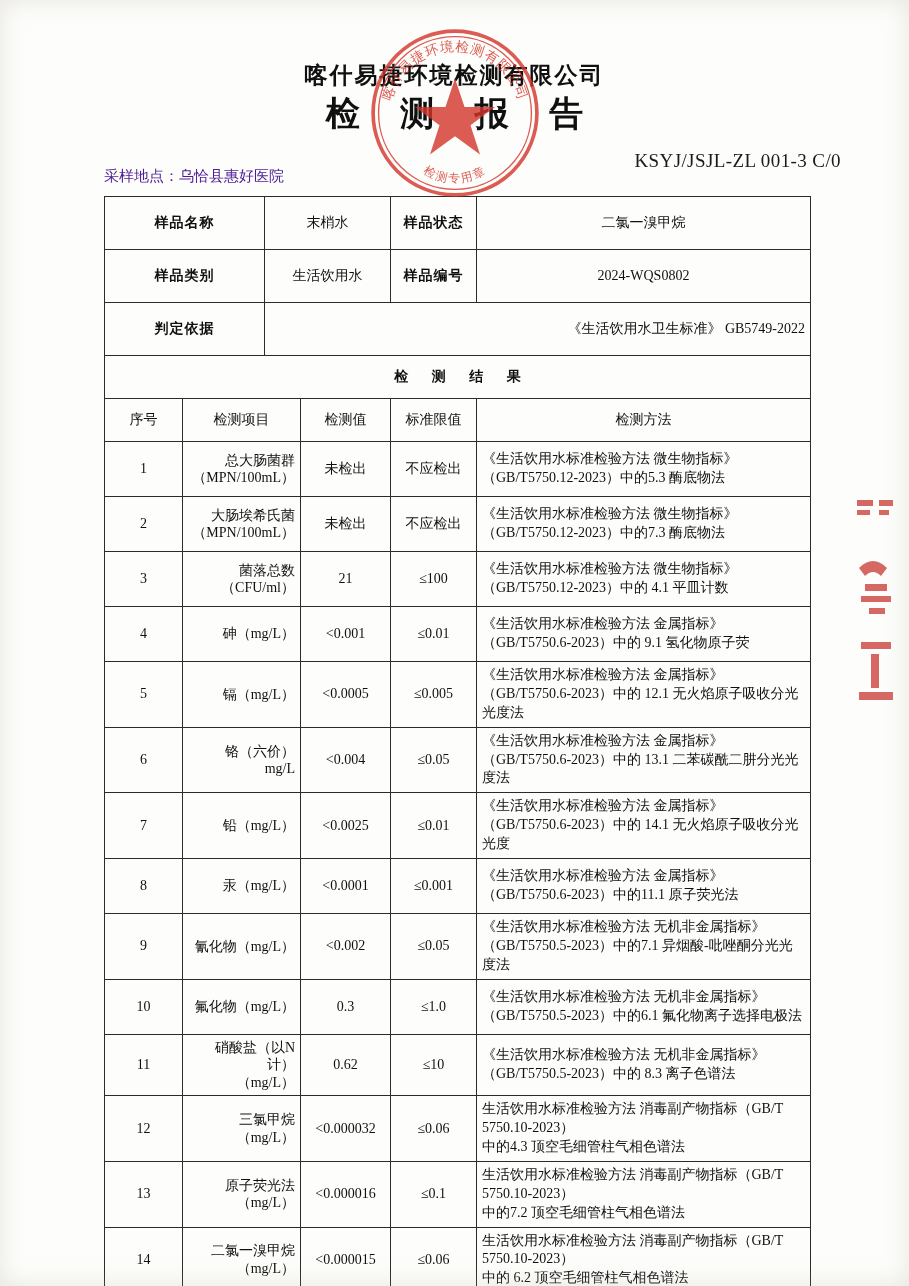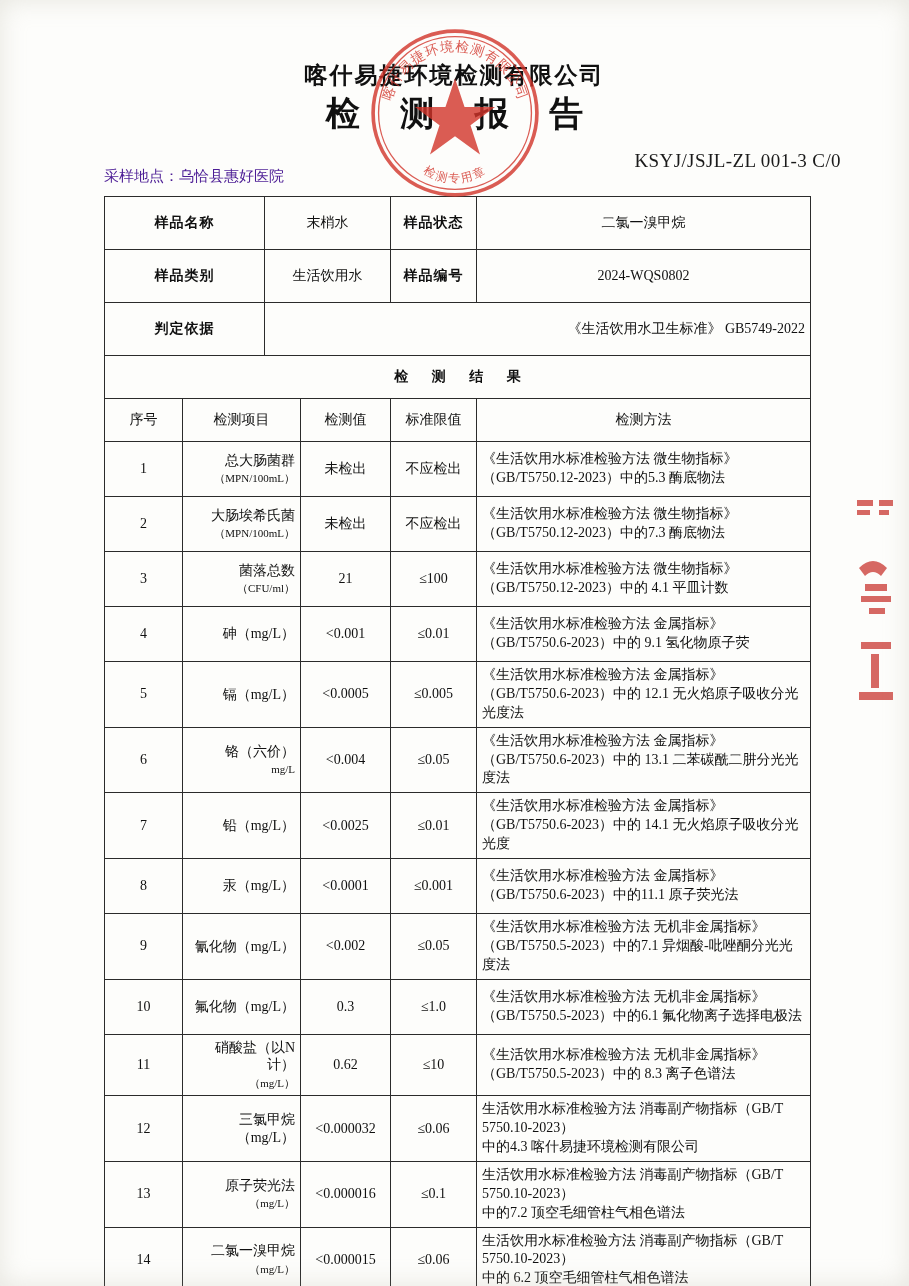--- a/index.html
+++ b/index.html
@@ -129,21 +129,21 @@
 
   .hdr td {
     text-align: center;
     font-weight: normal;
     font-size: 14.5px;
     height: 34px;
   }
 
   td.idx { text-align: center; font-size: 14px; }
   td.item { text-align: right; padding-left: 10px; font-size: 14.5px; line-height: 1.25; }
-  td.item .sub { font-size: 11px; }
+  td.item .sub { font-size: 14px; }
   td.value { text-align: center; font-size: 13.5px; font-family: "Liberation Serif", serif; }
   td.limit { text-align: center; font-size: 13.5px; }
   td.method { text-align: left; padding-left: 10px; font-size: 13px; line-height: 1.35; }
   td.method .l1 { display: block; }
   td.method .l2 { display: block; }
   .data-row td { height: 46px; }
 </style>
 </head>
 <body>
 
@@ -356,21 +356,21 @@
           </td>
     </tr>
 
     <tr class="data-row">
       <td class="idx">12</td>
       <td class="item" colspan="2"><span>三氯甲烷（mg/L）</span></td>
       <td class="value">&lt;0.000032</td>
       <td class="limit">≤0.06</td>
       <td class="method">
             <span class="l1">生活饮用水标准检验方法 消毒副产物指标（GB/T 5750.10-2023）</span>
-            <span class="l2">中的4.3 喀什易捷环境检测有限公司</span>
+            <span class="l2">中的4.3 顶空毛细管柱气相色谱法</span>
           </td>
     </tr>
 
     <tr class="data-row">
       <td class="idx">13</td>
       <td class="item" colspan="2"><span>原子荧光法</span><br><span class="sub">（mg/L）</span></td>
       <td class="value">&lt;0.000016</td>
       <td class="limit">≤0.1</td>
       <td class="method">
             <span class="l1">生活饮用水标准检验方法 消毒副产物指标（GB/T 5750.10-2023）</span>

